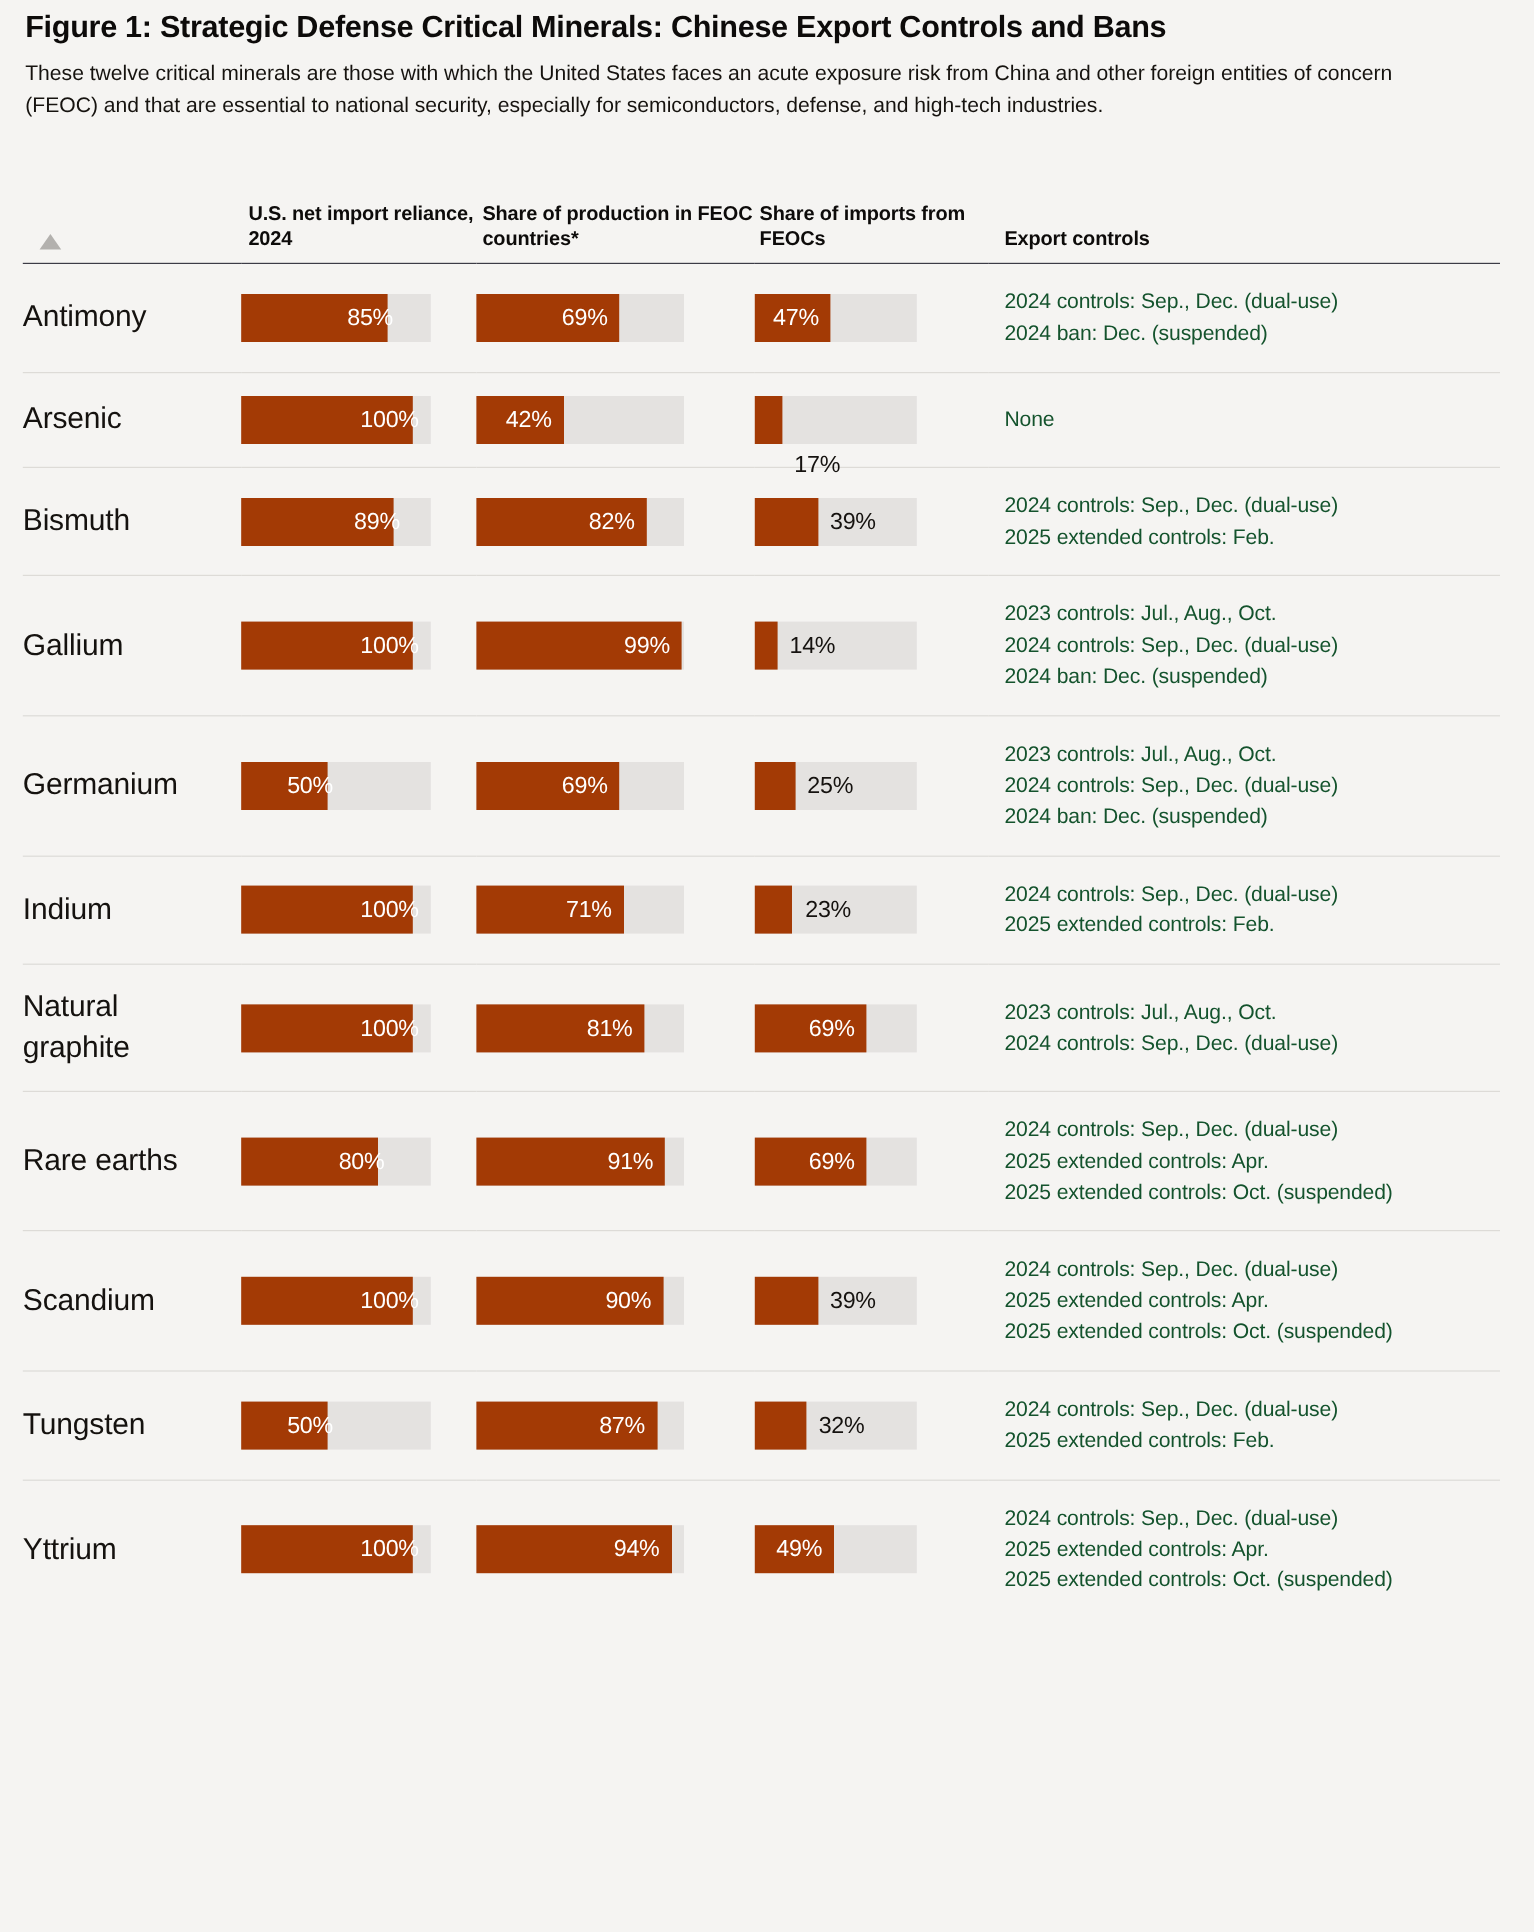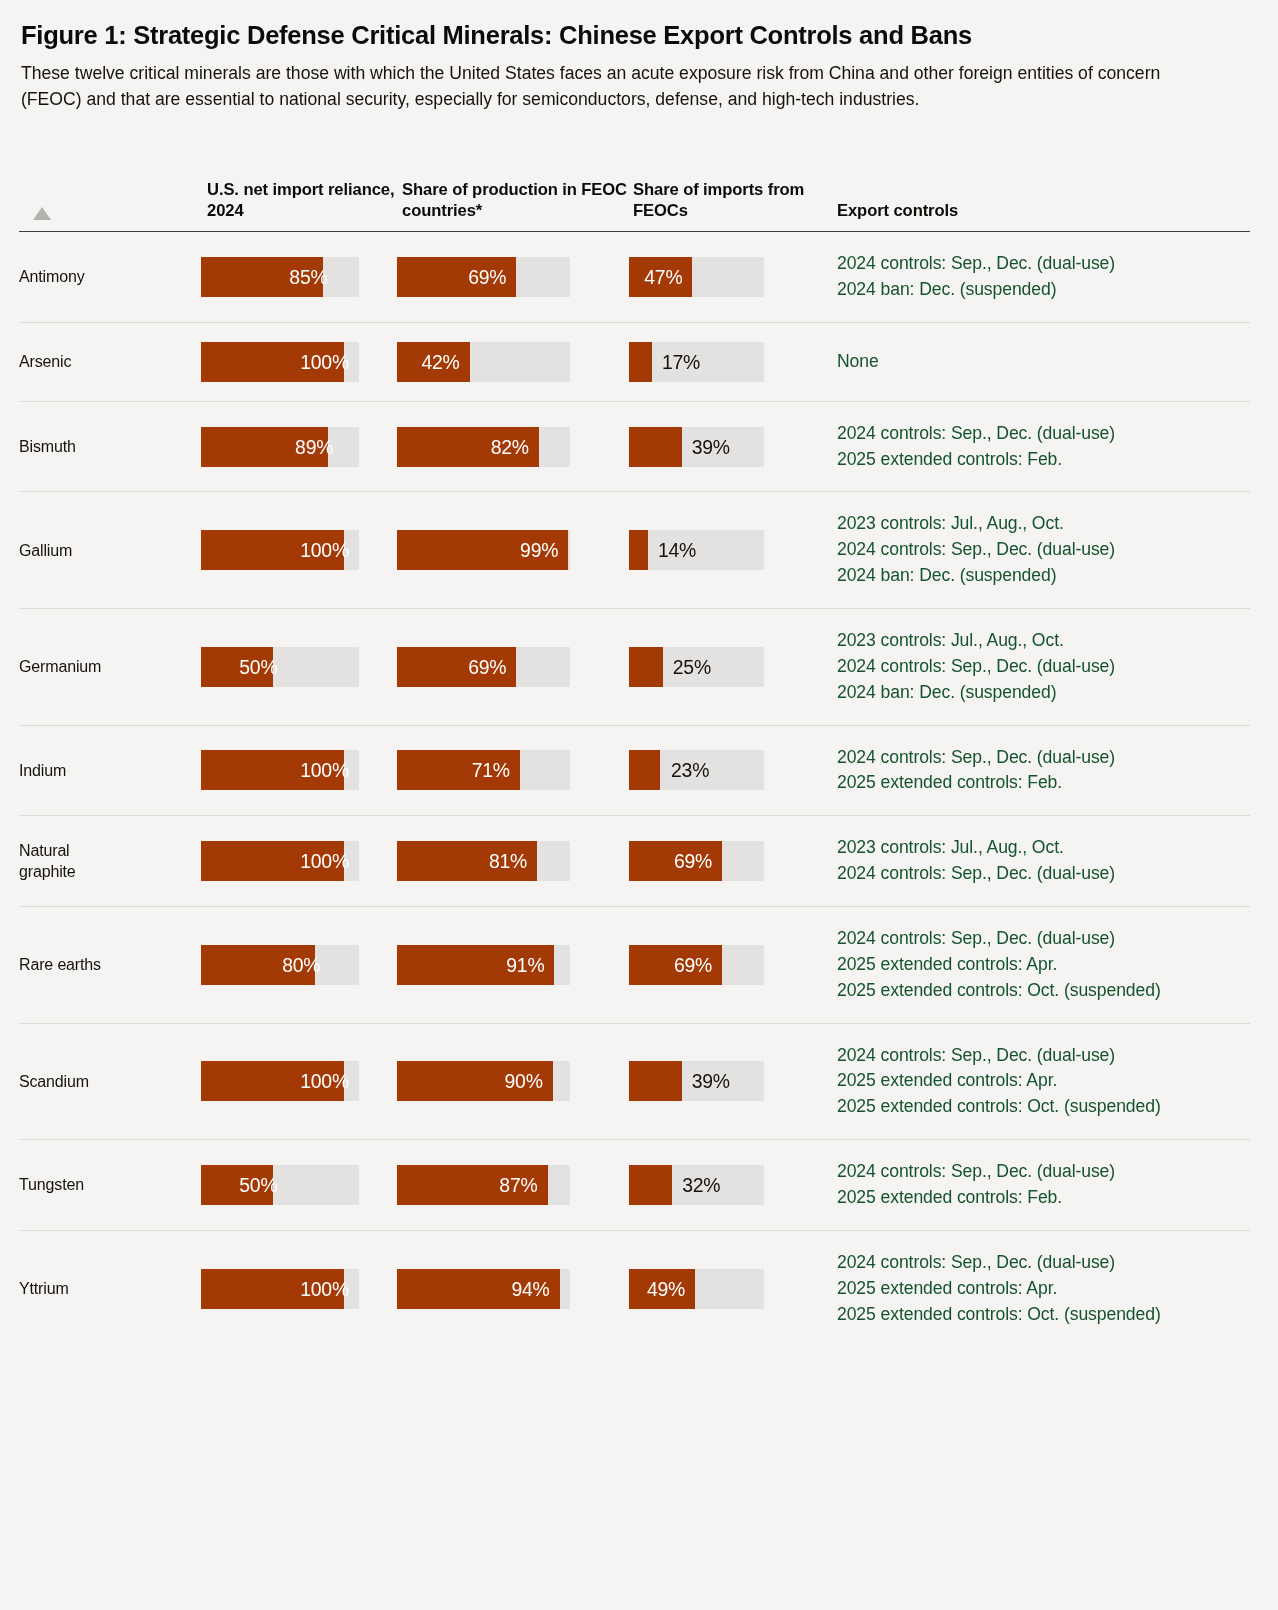--- a/index.html
+++ b/index.html
@@ -7,21 +7,21 @@
   body{
     width:1278px;
     background:#f5f4f2;
     font-family:"Liberation Sans","DejaVu Sans",sans-serif;
     color:#14110f;
     -webkit-font-smoothing:antialiased;
   }
   .figure{
     width:1278px;
     box-sizing:border-box;
-    padding:20px 28px 18px 19px;
+    padding:8px 28px 18px 19px;
     background:#f5f4f2;
   }
   
   .fig-title{
     font-size:25.5px;
     font-weight:700;
     letter-spacing:-0.25px;
     line-height:1.18;
     margin:0 0 10px 2px;
     color:#0d0b0a;
@@ -73,21 +73,21 @@
   thead th.h-ctrl{padding-left:13px;font-size:16.6px;}
 
   tbody td{
     border-bottom:1.1px solid #dddbd7;
     padding:19px 0 19px 0;
     vertical-align:middle;
   }
   tbody tr:last-child td{border-bottom:none;}
 
   .mineral{
-    font-size:16px;
+    font-size:25px;
     font-weight:400;
     line-height:1.33;
     letter-spacing:-0.15px;
     color:#15120f;
     white-space:pre-line;
   }
 
   
   .barcell{padding-right:18px;}
   .track{
@@ -203,21 +203,21 @@
           </td>
           <td class="barcell c-b2cell">
             <div class="track">
               <div class="bar" style="width: 72.66px;"></div>
               <span class="bar-val inside" style="right: 110.34px;">42%</span>
             </div>
           </td>
           <td class="barcell c-b3cell">
             <div class="track">
               <div class="bar" style="width: 22.95px;"></div>
-              <span class="bar-val outside" style="left: 32.95px;">17%</span>
+              <span class="bar-val outside" style="left: 32.95px; margin-top: 37px;">17%</span>
             </div>
           </td>
           <td>
             <div class="ctrl">None</div>
           </td>
         </tr>
         <tr>
           <td>
             <div class="mineral">Bismuth</div>
           </td>

